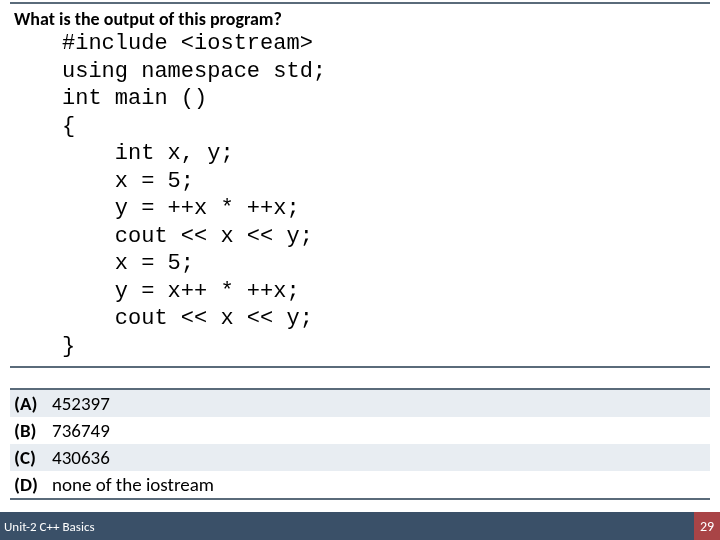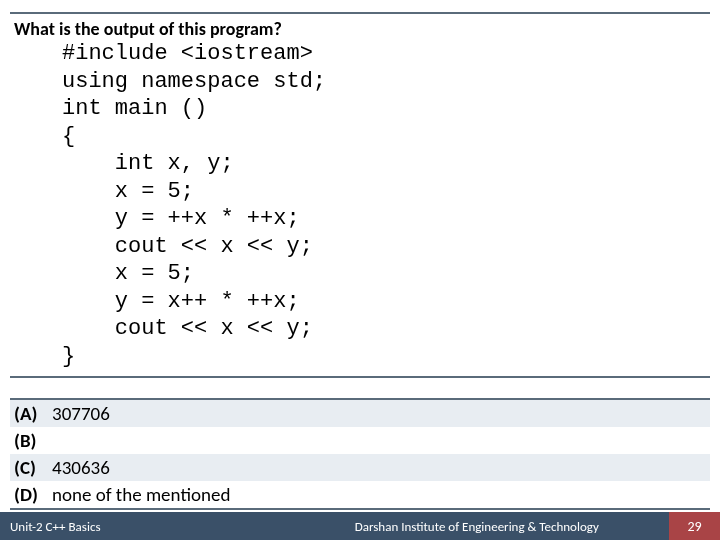--- a/index.html
+++ b/index.html
@@ -7,21 +7,21 @@
     width: 720px;
     height: 540px;
     background: #fff;
     font-family: Calibri, Arial, sans-serif;
     position: relative;
     overflow: hidden;
   }
   .question-block {
     border-top: 2px solid #5a6b7a;
     border-bottom: 2px solid #5a6b7a;
-    margin: 12px 10px 0 10px;
+    margin: 2px 10px 0 10px;
     padding: 4px 0 6px 0;
   }
   .question-text {
     font-weight: bold;
     font-size: 18px;
     padding-left: 4px;
   }
   .code-block {
     font-family: "Courier New", monospace;
     font-size: 22px;
@@ -47,26 +47,26 @@
     bottom: 0;
     left: 0;
     right: 0;
     height: 28px;
     background: #3a5068;
     color: #fff;
     display: flex;
     align-items: center;
     font-size: 13px;
   }
-  .footer-left { padding-left: 10px; flex: 1; }
+  .footer-left { padding-left: 4px; flex: 1; }
   .footer-center { flex: 1.4; text-align: center; }
   .footer-right {
     background: #a94446;
     height: 100%;
-    width: 51px;
+    width: 26px;
     display: flex;
     align-items: center;
     justify-content: center;
     font-size: 14px;
   }
 </style>
 </head>
 <body>
 
 <div class="question-block">
@@ -81,32 +81,32 @@
     cout &lt;&lt; x &lt;&lt; y;
     x = 5;
     y = x++ * ++x;
     cout &lt;&lt; x &lt;&lt; y;
 }</div>
 </div>
 
 <div class="options-block">
   <div class="option-row shaded">
     <div class="option-label">(A)</div>
-    <div class="option-text">307706</div>
+    <div class="option-text">452397</div>
   </div>
   <div class="option-row">
     <div class="option-label">(B)</div>
+    <div class="option-text">736749</div>
   </div>
   <div class="option-row shaded">
     <div class="option-label">(C)</div>
     <div class="option-text">430636</div>
   </div>
   <div class="option-row">
     <div class="option-label">(D)</div>
-    <div class="option-text">none of the mentioned</div>
+    <div class="option-text">none of the iostream</div>
   </div>
 </div>
 
 <div class="footer">
   <div class="footer-left">Unit-2 C++ Basics</div>
-  <div class="footer-center">Darshan Institute of Engineering &amp; Technology</div>
   <div class="footer-right">29</div>
 </div>
 
 </body></html>

